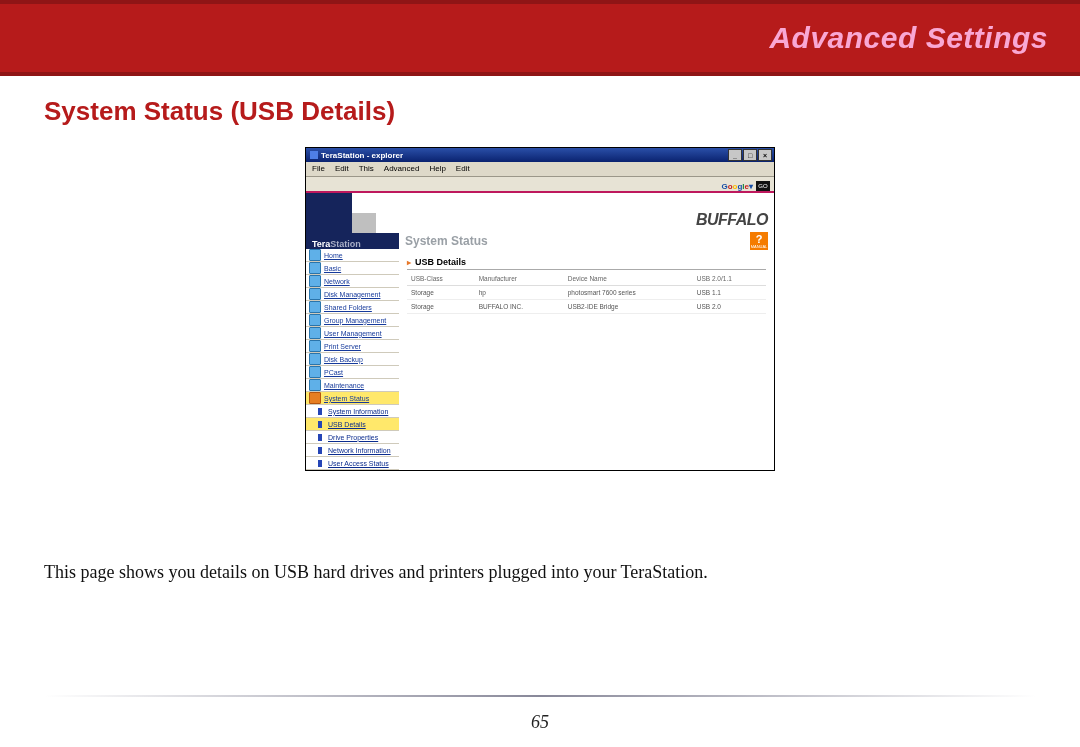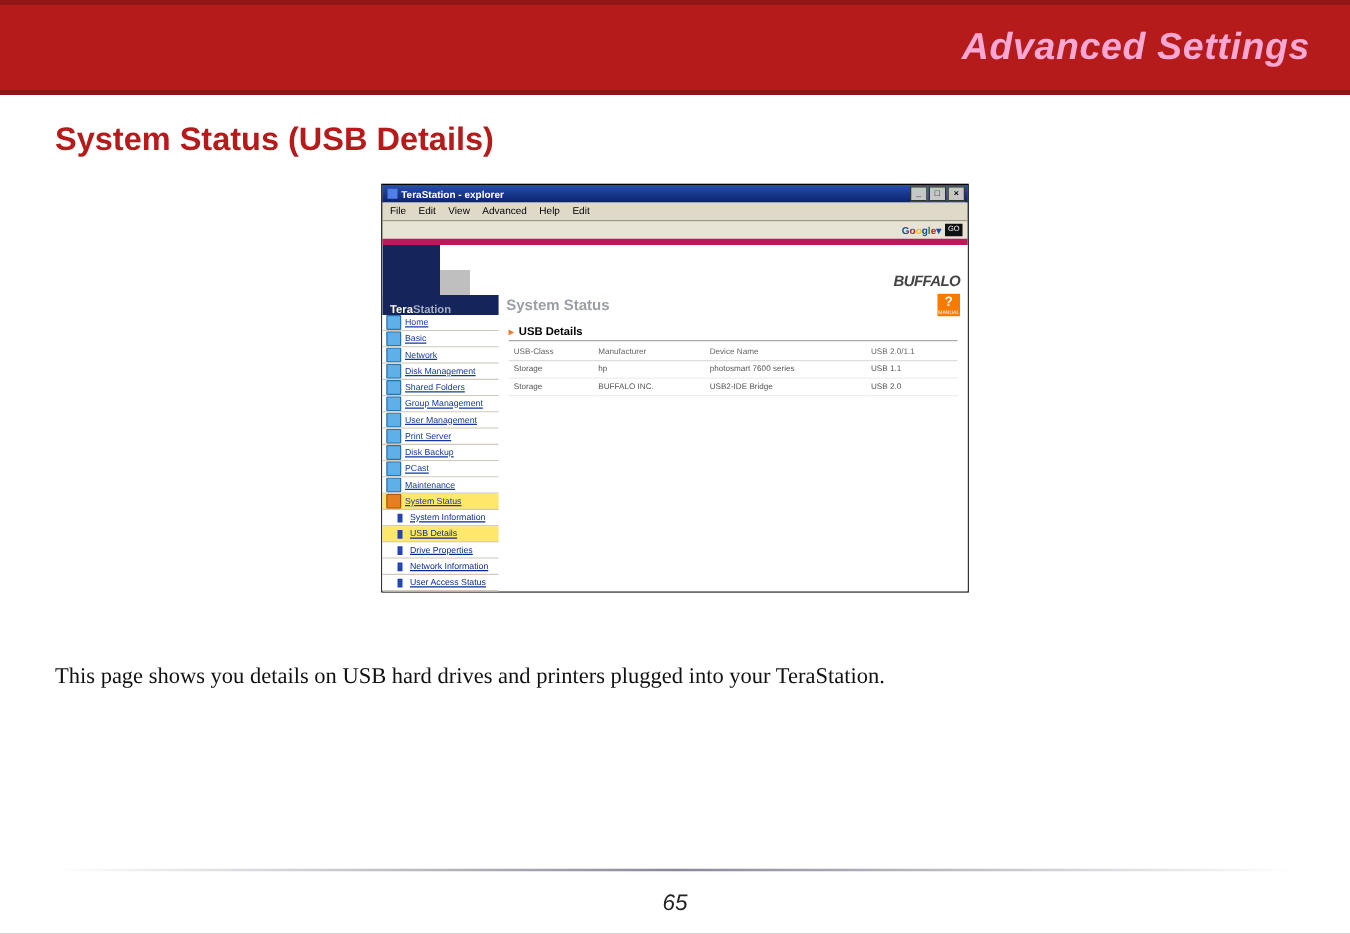--- a/index.html
+++ b/index.html
@@ -28,32 +28,32 @@
     font-style:italic;font-weight:700;font-size:30px;
     letter-spacing:.5px;
   }
   .section-title{
     font-family:"Century Gothic","Arial",sans-serif;
     font-weight:700;color:var(--red);
     font-size:26px;
     margin:20px 0 20px 44px;
   }
   .caption{
-    position:absolute;left:44px;right:44px;top:528px;
+    position:absolute;left:44px;right:44px;top:560px;
     font-family:Georgia,'Times New Roman',serif;
     font-size:18px;color:#111;line-height:1.4;
   }
   .page-hr{
     position:absolute;left:44px;right:44px;bottom:42px;
     height:2px;border:none;
     background:linear-gradient(to right,rgba(0,0,0,0),#889,rgba(0,0,0,0));
   }
   .page-num{
     position:absolute;bottom:14px;left:0;width:100%;
-    text-align:center;font-style:italic;font-family:Liberation Sans, sans-serif;
+    text-align:center;font-style:italic;font-family:Liberation Serif, serif;
     font-size:18px;color:#222;
   }
 
   
   .shot-wrap{
     width:468px;margin:16px auto;border:1px solid #000;
     box-shadow:0 0 0 1px #888 inset;
     font-family:Tahoma,Arial,sans-serif;font-size:8px;
     background:#c4c2b8;
   }
@@ -64,22 +64,22 @@
   }
   .titlebar .ticon{width:8px;height:8px;background:#4e7ee6;margin-right:3px;}
   .titlebar .spacer{flex:1;}
   .winbtn{width:12px;height:10px;background:#c7c7c7;border:1px solid #333;margin-left:1px;display:flex;align-items:center;justify-content:center;font-size:7px;color:#000;}
   .menubar{
     height:14px;background:#ded9c9;border-bottom:1px solid #9b9789;
     display:flex;align-items:center;gap:10px;padding:0 6px;color:#000;
   }
   .menubar span{border-bottom:1px solid transparent;}
   .toolbar{
-    height:14px;background:#e7e3d5;border-bottom:5px solid #be185d;
-    display:flex;align-items:center;justify-content:flex-end;padding:0 4px;gap:3px;
+    height:14px;background:#e7e3d5;border-bottom:2px solid #be185d;
+    display:flex;align-items:flex-end;justify-content:flex-end;padding:0 4px;gap:3px;
   }
   .google{font-family:Arial,sans-serif;font-size:8px;font-weight:700;}
   .google .b{color:#174ea6;} .google .r{color:#c5221f;} .google .y{color:#fbbc04;} .google .g{color:#188038;}
   .gobtn{width:14px;height:10px;background:#111;color:#fff;display:flex;align-items:center;justify-content:center;font-size:6px;}
   .app-body{display:flex;background:#fff;min-height:274px;}
   
   .nav{width:93px;background:#fff;}
   .nav-head{height:40px;background:#fff;display:flex;align-items:flex-end;}
   .nav-head .block-navy{width:46px;height:40px;background:var(--brand-blue);}
   .nav-head .block-grey{width:24px;height:20px;background:#bfbfbf;margin-left:0;margin-top:14px;}
@@ -95,21 +95,21 @@
   }
   .nav-item .nicon{width:10px;height:10px;background:#5fb0e8;border:1px solid #2a74aa;border-radius:1px;flex:0 0 auto;}
   .nav-item.active{background:#ffe86b;}
   .nav-item.active .nicon{background:#e67e22;border-color:#b35410;}
   .nav-sub{padding-left:12px;color:#0b2c8e;text-decoration:underline;}
   .nav-sub::before{content:"";width:4px;height:7px;background:#2545b6;margin-right:3px;display:inline-block;}
   .nav-sub.highlight{background:#ffe86b;}
   
   .main{flex:1;background:#fff;position:relative;padding:0;}
   .brand-bar{height:32px;display:flex;align-items:flex-end;justify-content:flex-end;padding:4px 6px 2px 0;}
-  .buffalo{font-family:Arial,sans-serif;font-weight:900;font-style:italic;color:#444;font-size:12px;letter-spacing:-.5px;}
+  .buffalo{font-family:Arial,sans-serif;font-weight:900;font-style:italic;color:#444;font-size:16px;letter-spacing:-.5px;}
   .head-row{height:20px;display:flex;align-items:center;justify-content:space-between;padding:0 6px;}
   .sys-title{color:#9aa0a6;font-weight:700;font-size:12px;}
   .help-box{width:18px;height:18px;background:#f57c00;color:#fff;display:flex;flex-direction:column;align-items:center;justify-content:center;line-height:1;}
   .help-box .q{font-size:11px;font-weight:700;}
   .help-box .t{font-size:4px;}
   .panel{margin:6px 8px 8px 8px;}
   .panel-title{display:flex;align-items:center;gap:4px;font-size:9px;font-weight:700;color:#000;border-bottom:1px solid #aaa;padding-bottom:2px;}
   .panel-title .bullet{color:#e7792b;font-size:8px;}
   table.usb{width:100%;border-collapse:collapse;font-size:6.5px;color:#555;margin-top:2px;}
   table.usb th{font-weight:400;text-align:left;padding:3px 4px;border-bottom:1px solid #ddd;color:#666;}
@@ -131,21 +131,21 @@
       <span class="ticon"></span>
       <span>TeraStation - explorer</span>
       <span class="spacer"></span>
       <span class="winbtn">_</span>
       <span class="winbtn">□</span>
       <span class="winbtn">×</span>
     </div>
     <div class="menubar">
       <span>File</span>
       <span>Edit</span>
-      <span>View</span>
+      <span>This</span>
       <span>Advanced</span>
       <span>Help</span>
       <span>Edit</span>
     </div>
     <div class="toolbar">
       <span class="google">
         <span class="b">G</span><span class="r">o</span><span class="y">o</span><span class="b">g</span><span class="g">l</span><span class="r">e</span><span style="color:#174ea6">▾</span>
       </span>
       <span class="gobtn">GO</span>
     </div>

